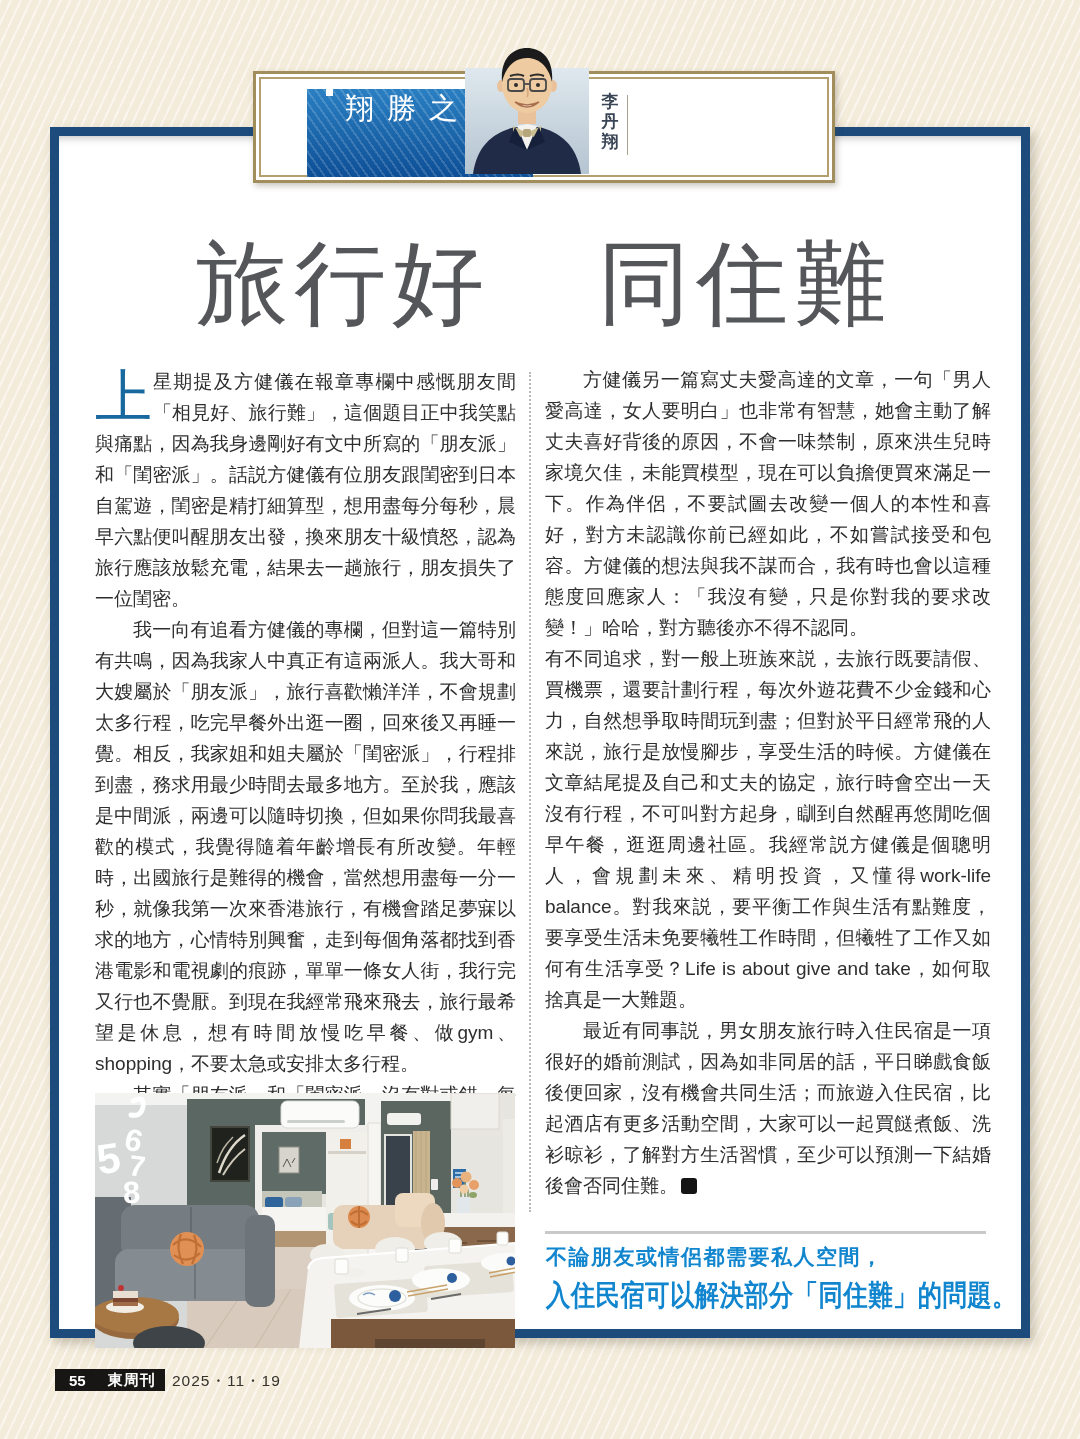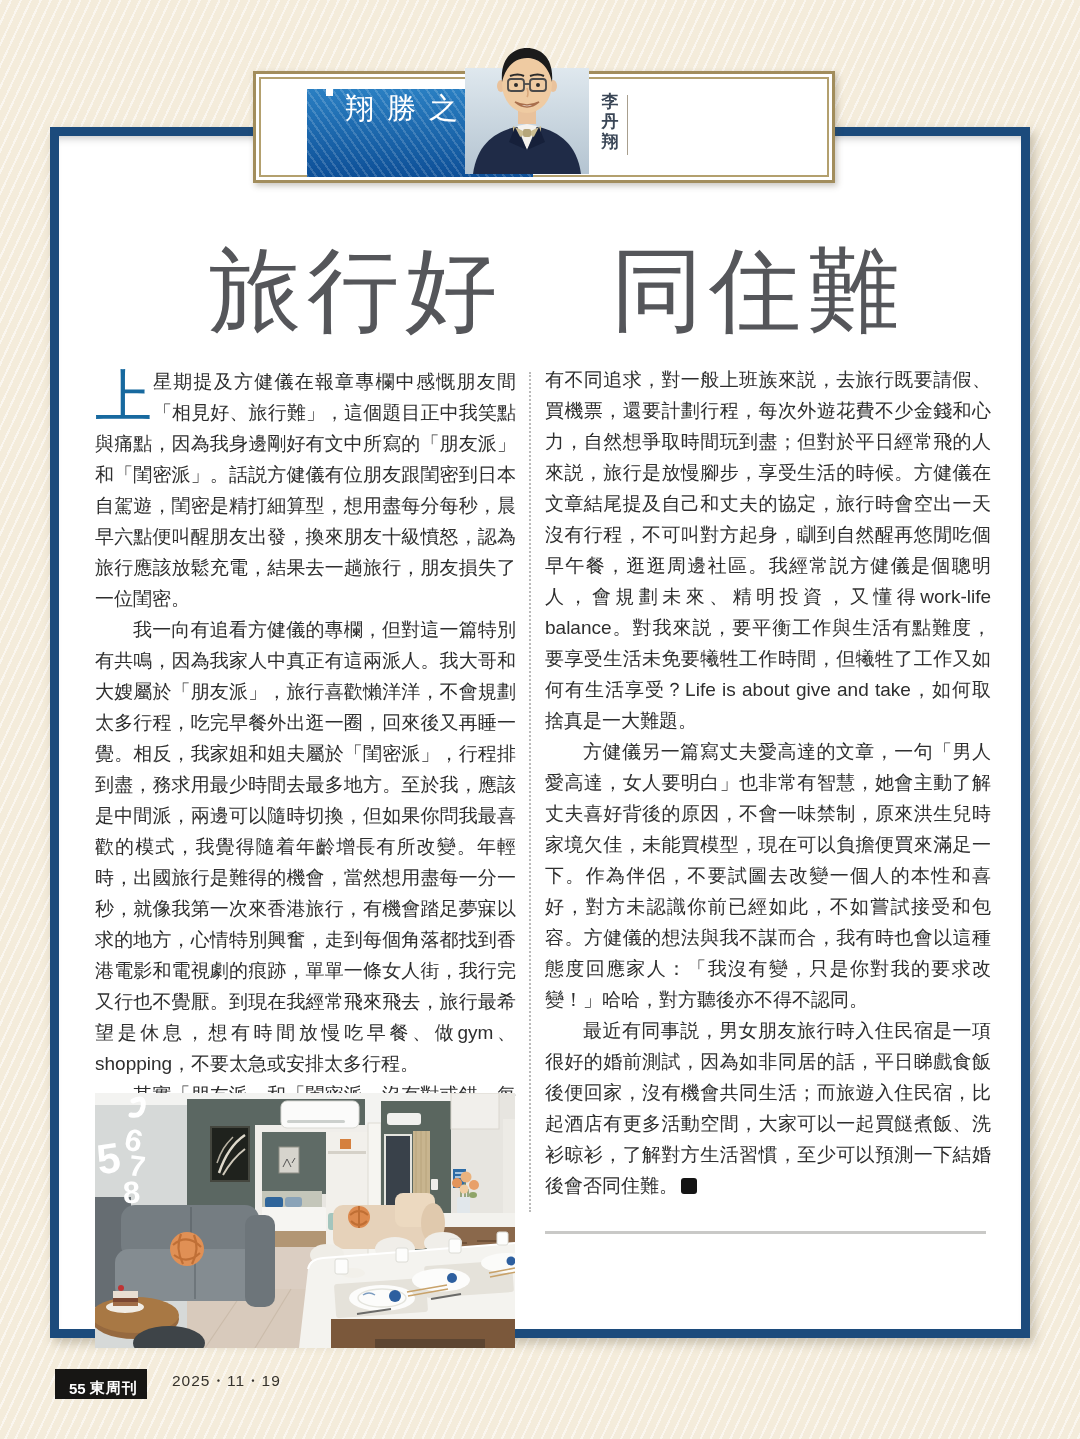--- a/index.html
+++ b/index.html
@@ -74,21 +74,21 @@
   .n7 { left:34px; top:57px; font-size:29px; transform:rotate(7deg); }
   .n8 { left:28px; top:82px; font-size:31px; transform:rotate(-3deg); }
   
   .caption-rule { position:absolute; left:545px; top:1231px; width:441px; height:3px; background:#c9c9c7; z-index:2; }
   .photo-caption { position:absolute; left:546px; top:1243px; width:470px; color:#1186cf; z-index:2; }
   .caption-line1 { font-size:21px; font-weight:800; letter-spacing:1.5px; white-space:nowrap; }
   .caption-line2 { font-size:29px; font-weight:800; letter-spacing:.5px; margin-top:5px; white-space:nowrap; transform:scaleX(.84); transform-origin:left; }
   
   .footer-bar {
     position:absolute; left:55px; top:1369px; height:22px; background:#171614;
-    display:flex; align-items:center; padding:8px 9px 0 14px; gap:4px; z-index:2;
+    display:flex; align-items:center; padding:0 9px 0 14px; gap:22px; z-index:2;
   }
   .page-number { color:#fff; font-size:15px; font-weight:bold; }
   .magazine-logo { color:#fff; font-size:15px; font-weight:bold; letter-spacing:1px; }
   .issue-date { position:absolute; left:172px; top:1371px; font-size:15.5px; font-weight:normal; color:#35322c; letter-spacing:1px; z-index:2; }
 </style>
 </head>
 <body>
 
 <div class="page">
 
@@ -137,37 +137,37 @@
       <div class="author-name">
         <div>李</div>
         <div>丹</div>
         <div>翔</div>
       </div>
       <div class="name-rule"></div>
 
     </div>
   </div>
 
-  <h1 class="article-title" style="margin:17px;font-weight:500;font-family:Liberation Mono, monospace;">
+  <h1 class="article-title" style="margin:4px;font-weight:500;">
     <span>旅行好</span><span class="title-gap"></span><span>同住難</span>
   </h1>
 
   <div class="col-left">
     <p class="para">
       <span class="dropcap">上</span><span>星期提及方健儀在報章專欄中感慨朋友間「相見好、旅行難」，這個題目正中我笑點與痛點，因為我身邊剛好有文中所寫的「朋友派」和「閨密派」。話説方健儀有位朋友跟閨密到日本自駕遊，閨密是精打細算型，想用盡每分每秒，晨早六點便叫醒朋友出發，換來朋友十級憤怒，認為旅行應該放鬆充電，結果去一趟旅行，朋友損失了一位閨密。</span>
     </p>
     <p class="para indent">我一向有追看方健儀的專欄，但對這一篇特別有共鳴，因為我家人中真正有這兩派人。我大哥和大嫂屬於「朋友派」，旅行喜歡懶洋洋，不會規劃太多行程，吃完早餐外出逛一圈，回來後又再睡一覺。相反，我家姐和姐夫屬於「閨密派」，行程排到盡，務求用最少時間去最多地方。至於我，應該是中間派，兩邊可以隨時切換，但如果你問我最喜歡的模式，我覺得隨着年齡增長有所改變。年輕時，出國旅行是難得的機會，當然想用盡每一分一秒，就像我第一次來香港旅行，有機會踏足夢寐以求的地方，心情特別興奮，走到每個角落都找到香港電影和電視劇的痕跡，單單一條女人街，我行完又行也不覺厭。到現在我經常飛來飛去，旅行最希望是休息，想有時間放慢吃早餐、做gym、shopping，不要太急或安排太多行程。</p>
     <p class="para indent">其實「朋友派」和「閨密派」沒有對或錯，每個人</p>
   </div>
 
   <div class="col-divider"></div>
 
   <div class="col-right">
+    <p class="para indent">方健儀另一篇寫丈夫愛高達的文章，一句「男人愛高達，女人要明白」也非常有智慧，她會主動了解丈夫喜好背後的原因，不會一味禁制，原來洪生兒時家境欠佳，未能買模型，現在可以負擔便買來滿足一下。作為伴侶，不要試圖去改變一個人的本性和喜好，對方未認識你前已經如此，不如嘗試接受和包容。方健儀的想法與我不謀而合，我有時也會以這種態度回應家人：「我沒有變，只是你對我的要求改變！」哈哈，對方聽後亦不得不認同。</p>
     <p class="para">有不同追求，對一般上班族來説，去旅行既要請假、買機票，還要計劃行程，每次外遊花費不少金錢和心力，自然想爭取時間玩到盡；但對於平日經常飛的人來説，旅行是放慢腳步，享受生活的時候。方健儀在文章結尾提及自己和丈夫的協定，旅行時會空出一天沒有行程，不可叫對方起身，瞓到自然醒再悠閒吃個早午餐，逛逛周邊社區。我經常説方健儀是個聰明人，會規劃未來、精明投資，又懂得work-life balance。對我來説，要平衡工作與生活有點難度，要享受生活未免要犧牲工作時間，但犧牲了工作又如何有生活享受？Life is about give and take，如何取捨真是一大難題。</p>
-    <p class="para indent">方健儀另一篇寫丈夫愛高達的文章，一句「男人愛高達，女人要明白」也非常有智慧，她會主動了解丈夫喜好背後的原因，不會一味禁制，原來洪生兒時家境欠佳，未能買模型，現在可以負擔便買來滿足一下。作為伴侶，不要試圖去改變一個人的本性和喜好，對方未認識你前已經如此，不如嘗試接受和包容。方健儀的想法與我不謀而合，我有時也會以這種態度回應家人：「我沒有變，只是你對我的要求改變！」哈哈，對方聽後亦不得不認同。</p>
     <p class="para indent">
       <span>最近有同事説，男女朋友旅行時入住民宿是一項很好的婚前測試，因為如非同居的話，平日睇戲食飯後便回家，沒有機會共同生活；而旅遊入住民宿，比起酒店有更多活動空間，大家可以一起買餸煮飯、洗衫晾衫，了解對方生活習慣，至少可以預測一下結婚後會否同住難。</span><span class="endmark">東</span>
     </p>
   </div>
 
   <div class="photo">
     <svg class="room" viewBox="0 0 420 255" preserveAspectRatio="none">
       <rect width="420" height="255" fill="#d8ccc0"></rect>
       <rect x="0" y="0" width="420" height="44" fill="#f3f3f1"></rect>
       <rect x="92" y="6" width="178" height="196" fill="#5b6762"></rect>
@@ -275,20 +275,24 @@
       </g>
       <path d="M38,8 q12,-6 10,6 q-2,10 -12,8" stroke="#ffffff" stroke-width="5" fill="none" stroke-linecap="round"></path>
     </svg>
     <span class="wall-number n5">5</span>
     <span class="wall-number n6">6</span>
     <span class="wall-number n7">7</span>
     <span class="wall-number n8">8</span>
   </div>
 
   <div class="caption-rule"></div>
+  <div class="photo-caption">
+    <div class="caption-line1">不論朋友或情侶都需要私人空間，</div>
+    <div class="caption-line2">入住民宿可以解決部分「同住難」的問題。</div>
+  </div>
 
   <div class="footer-bar">
     <span class="page-number">55</span>
     <span class="magazine-logo">東周刊</span>
   </div>
   <span class="issue-date">2025・11・19</span>
 
 </div>
 
 </body></html>

